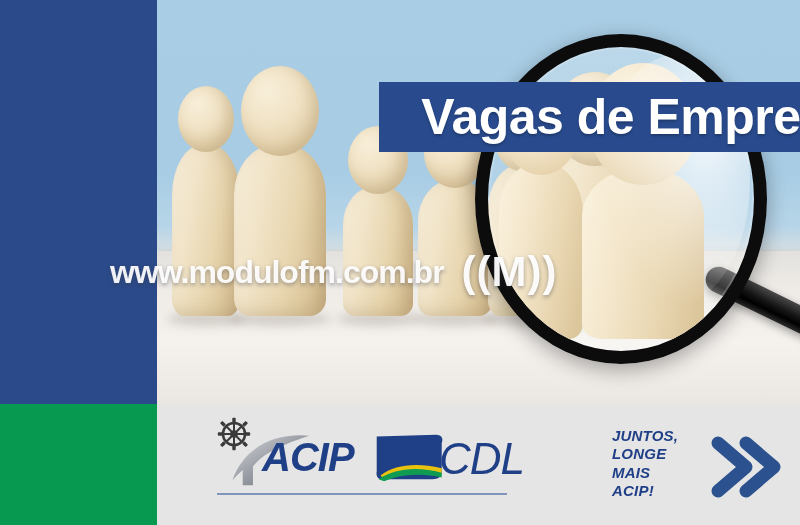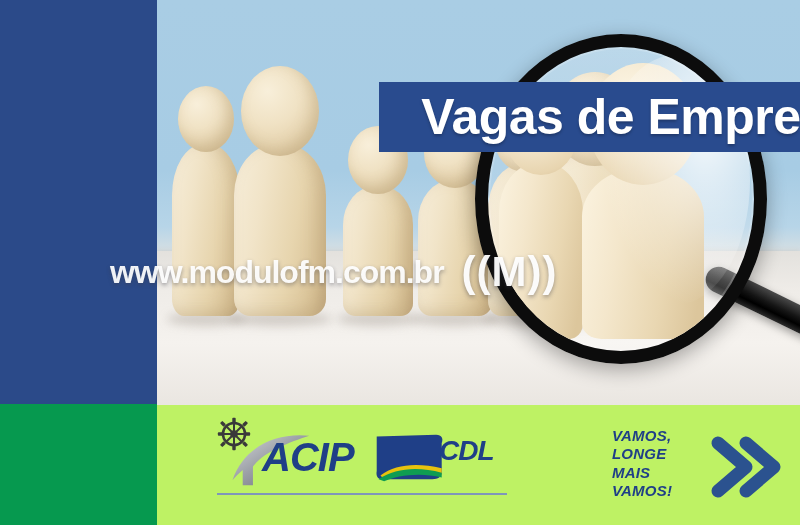--- a/index.html
+++ b/index.html
@@ -152,35 +152,35 @@
     text-shadow:0 2px 4px rgba(60,60,70,.45);
   }
   .wm-logo{
     position:relative;font-size:42px;font-weight:bold;
     color:rgba(255,255,255,.95);letter-spacing:1px;white-space:nowrap;
     text-shadow:0 2px 4px rgba(60,60,70,.45);
   }
 
   
   .footer{
-    position:absolute;left:157px;top:405px;width:643px;height:120px;background:#bef264;
+    position:absolute;left:157px;top:405px;width:643px;height:120px;background:#e5e5e5;
   }
 
   .acip-cdl{position:absolute;left:52px;top:10px;width:300px;height:100px;}
   .gear{position:absolute;left:8px;top:2px;width:34px;height:34px;}
   .swoosh{position:absolute;left:18px;top:14px;width:86px;height:58px;}
   .acip-word{
     position:absolute;left:53px;top:22px;
     font-size:40px;font-weight:bold;font-style:italic;
     color:#1f3f87;letter-spacing:-1px;line-height:1;
   }
   .cdl-flag{position:absolute;left:165px;top:16px;width:76px;height:52px;}
   .cdl-word{
     position:absolute;left:230px;top:22px;
-    font-size:28px;font-weight:bold;font-style:italic;
+    font-size:44px;font-weight:normal;font-style:italic;
     color:#1f3f87;letter-spacing:-1px;line-height:1;
   }
   .acip-rule{
     position:absolute;left:8px;top:78px;width:290px;height:2px;background:#7f96ba;
   }
   .acip-city{
     position:absolute;left:0;top:82px;width:300px;text-align:center;
     font-size:14px;font-style:italic;font-weight:bold;color:#3f8b5f;letter-spacing:1.4px;
   }
 
@@ -311,24 +311,24 @@
         <path d="M4 52 C22 40, 46 38, 72 45 L72 50 C48 44, 24 48, 10 54 Z" fill="#0f9c52"></path>
       </svg>
 
       <span class="cdl-word">CDL</span>
 
       <div class="acip-rule"></div>
     </div>
 
     <div class="slogan">
       <div class="slogan-text">
-        <div>VAMOS,</div>
+        <div>JUNTOS,</div>
         <div>LONGE</div>
         <div>MAIS</div>
-        <div>VAMOS!</div>
+        <div>ACIP!</div>
       </div>
       <svg class="chev chev1" viewBox="0 0 72 72">
         <path d="M18 12 L46 36 L18 60" fill="none" stroke="#2b528f" stroke-width="13" stroke-linecap="round" stroke-linejoin="round"></path>
       </svg>
       <svg class="chev chev2" viewBox="0 0 72 72">
         <path d="M18 12 L46 36 L18 60" fill="none" stroke="#2b528f" stroke-width="13" stroke-linecap="round" stroke-linejoin="round"></path>
       </svg>
     </div>
 
   </div>

